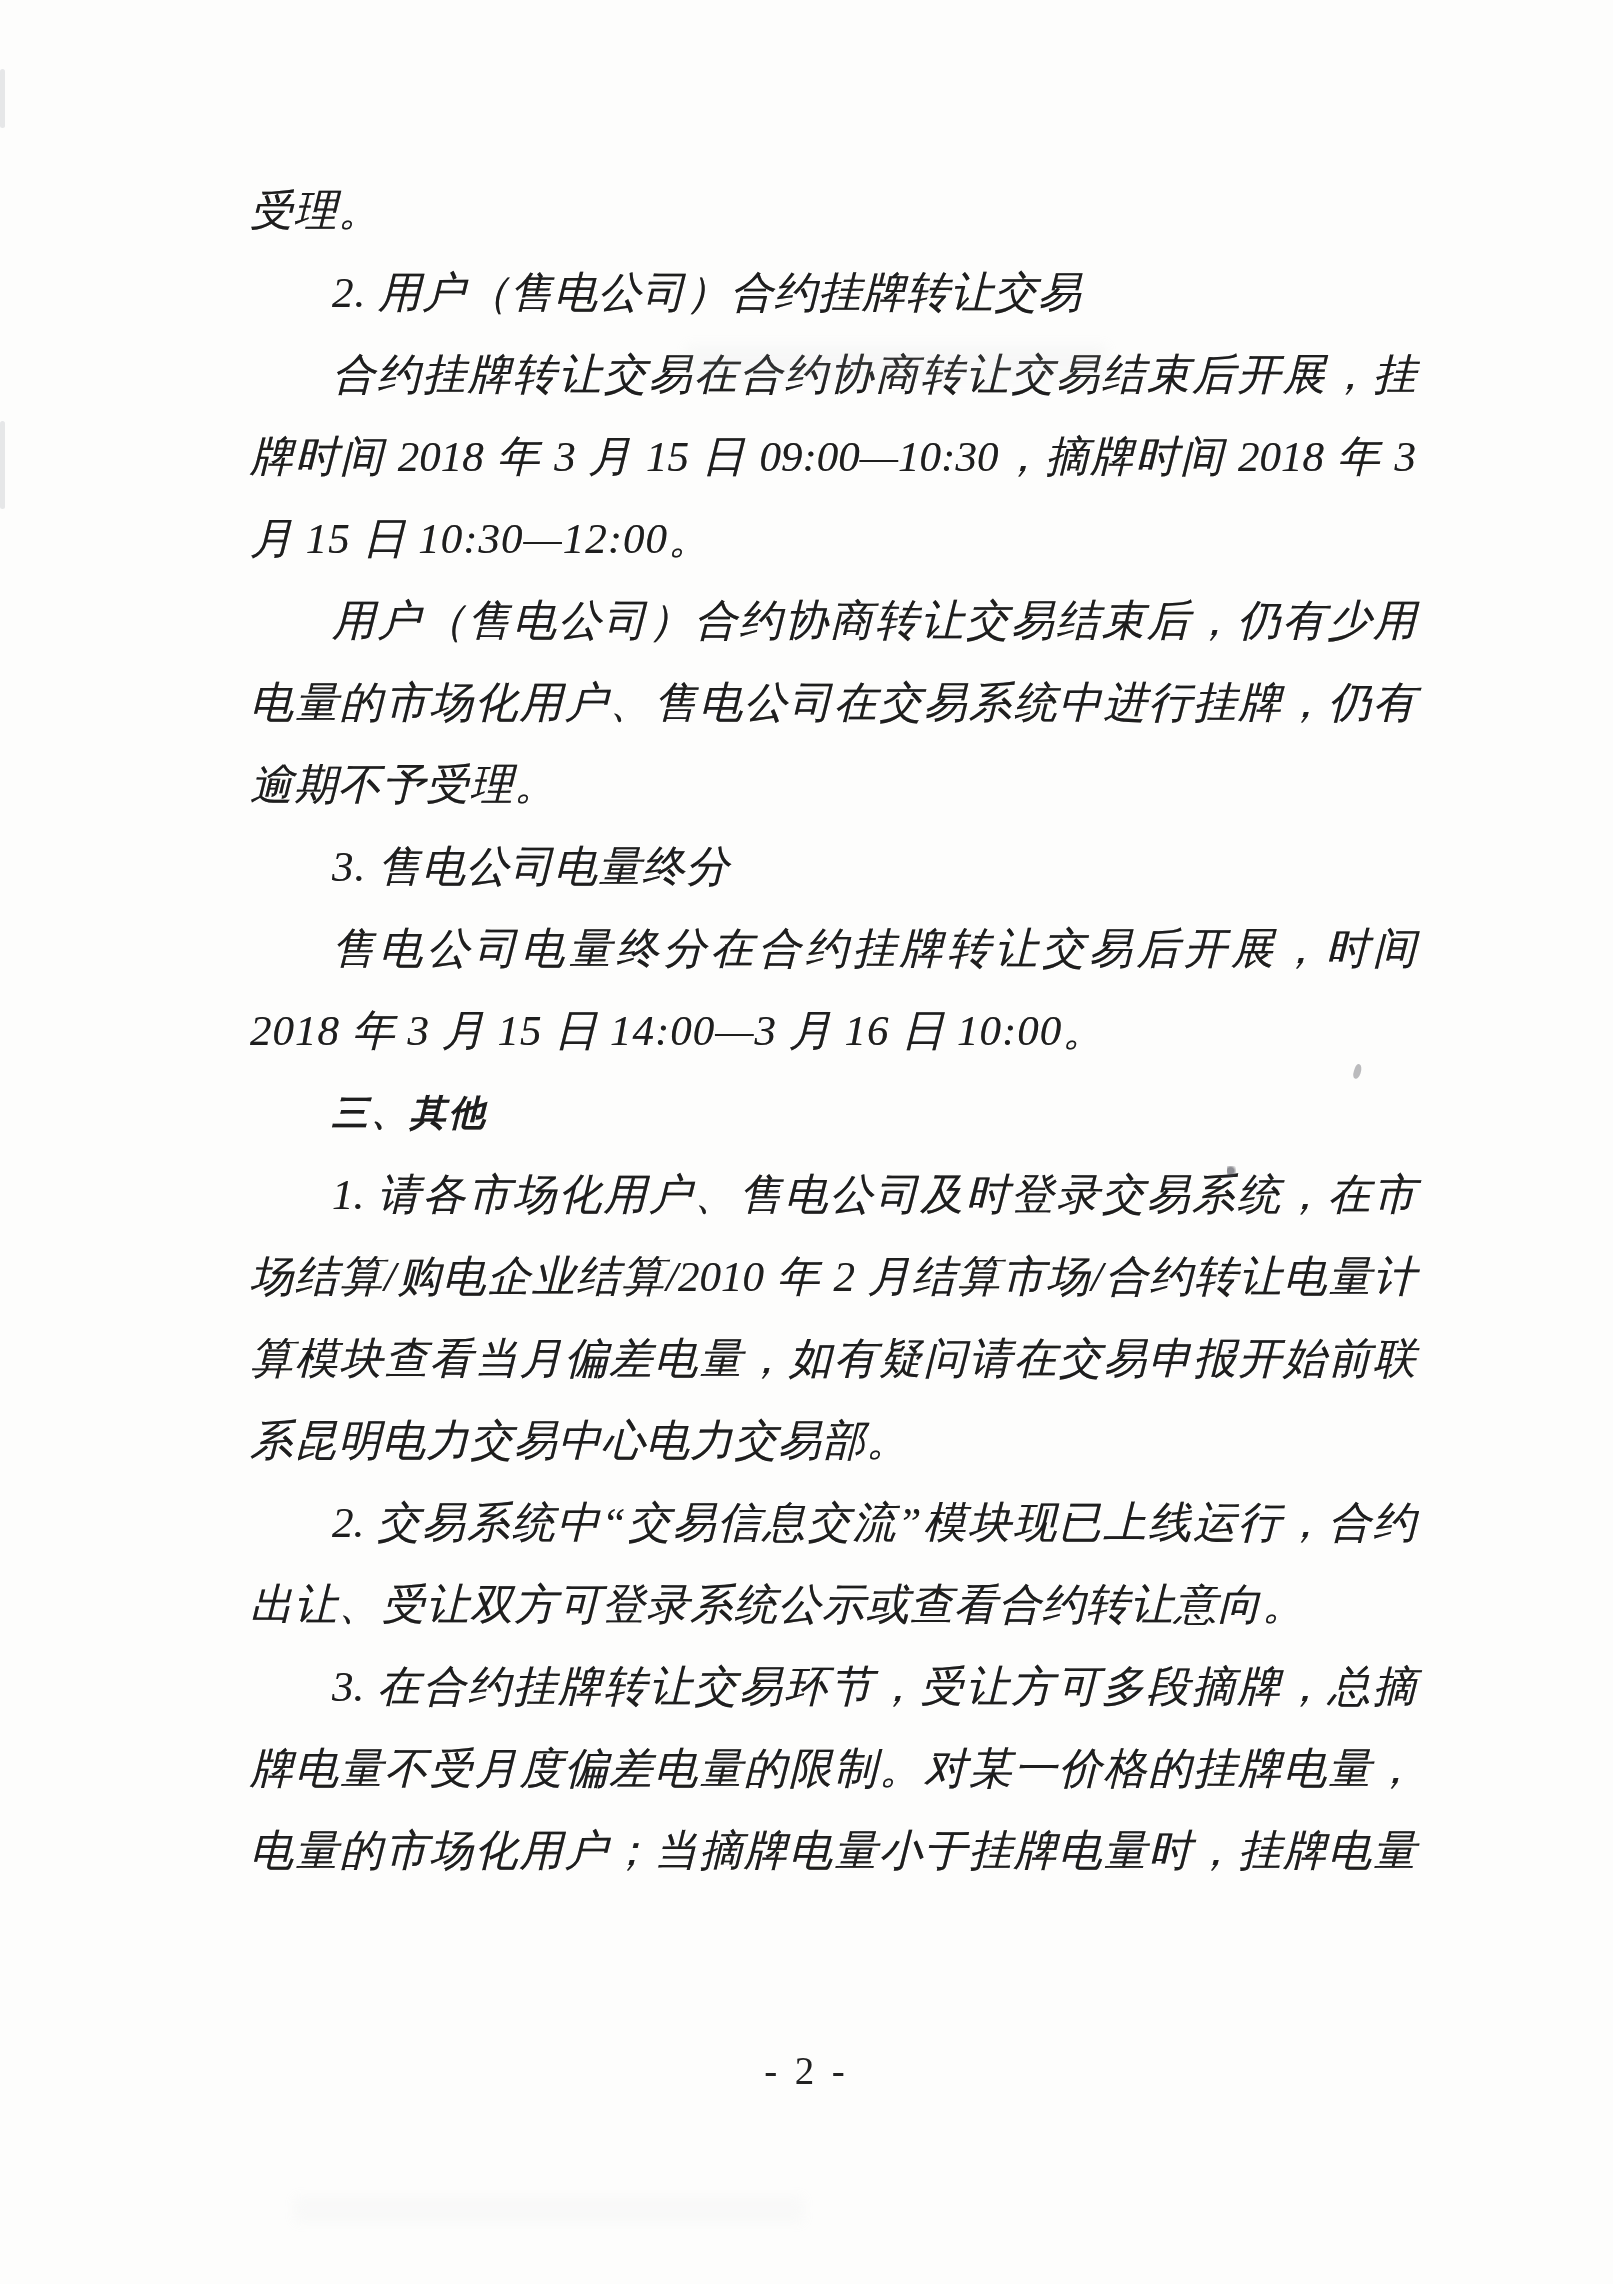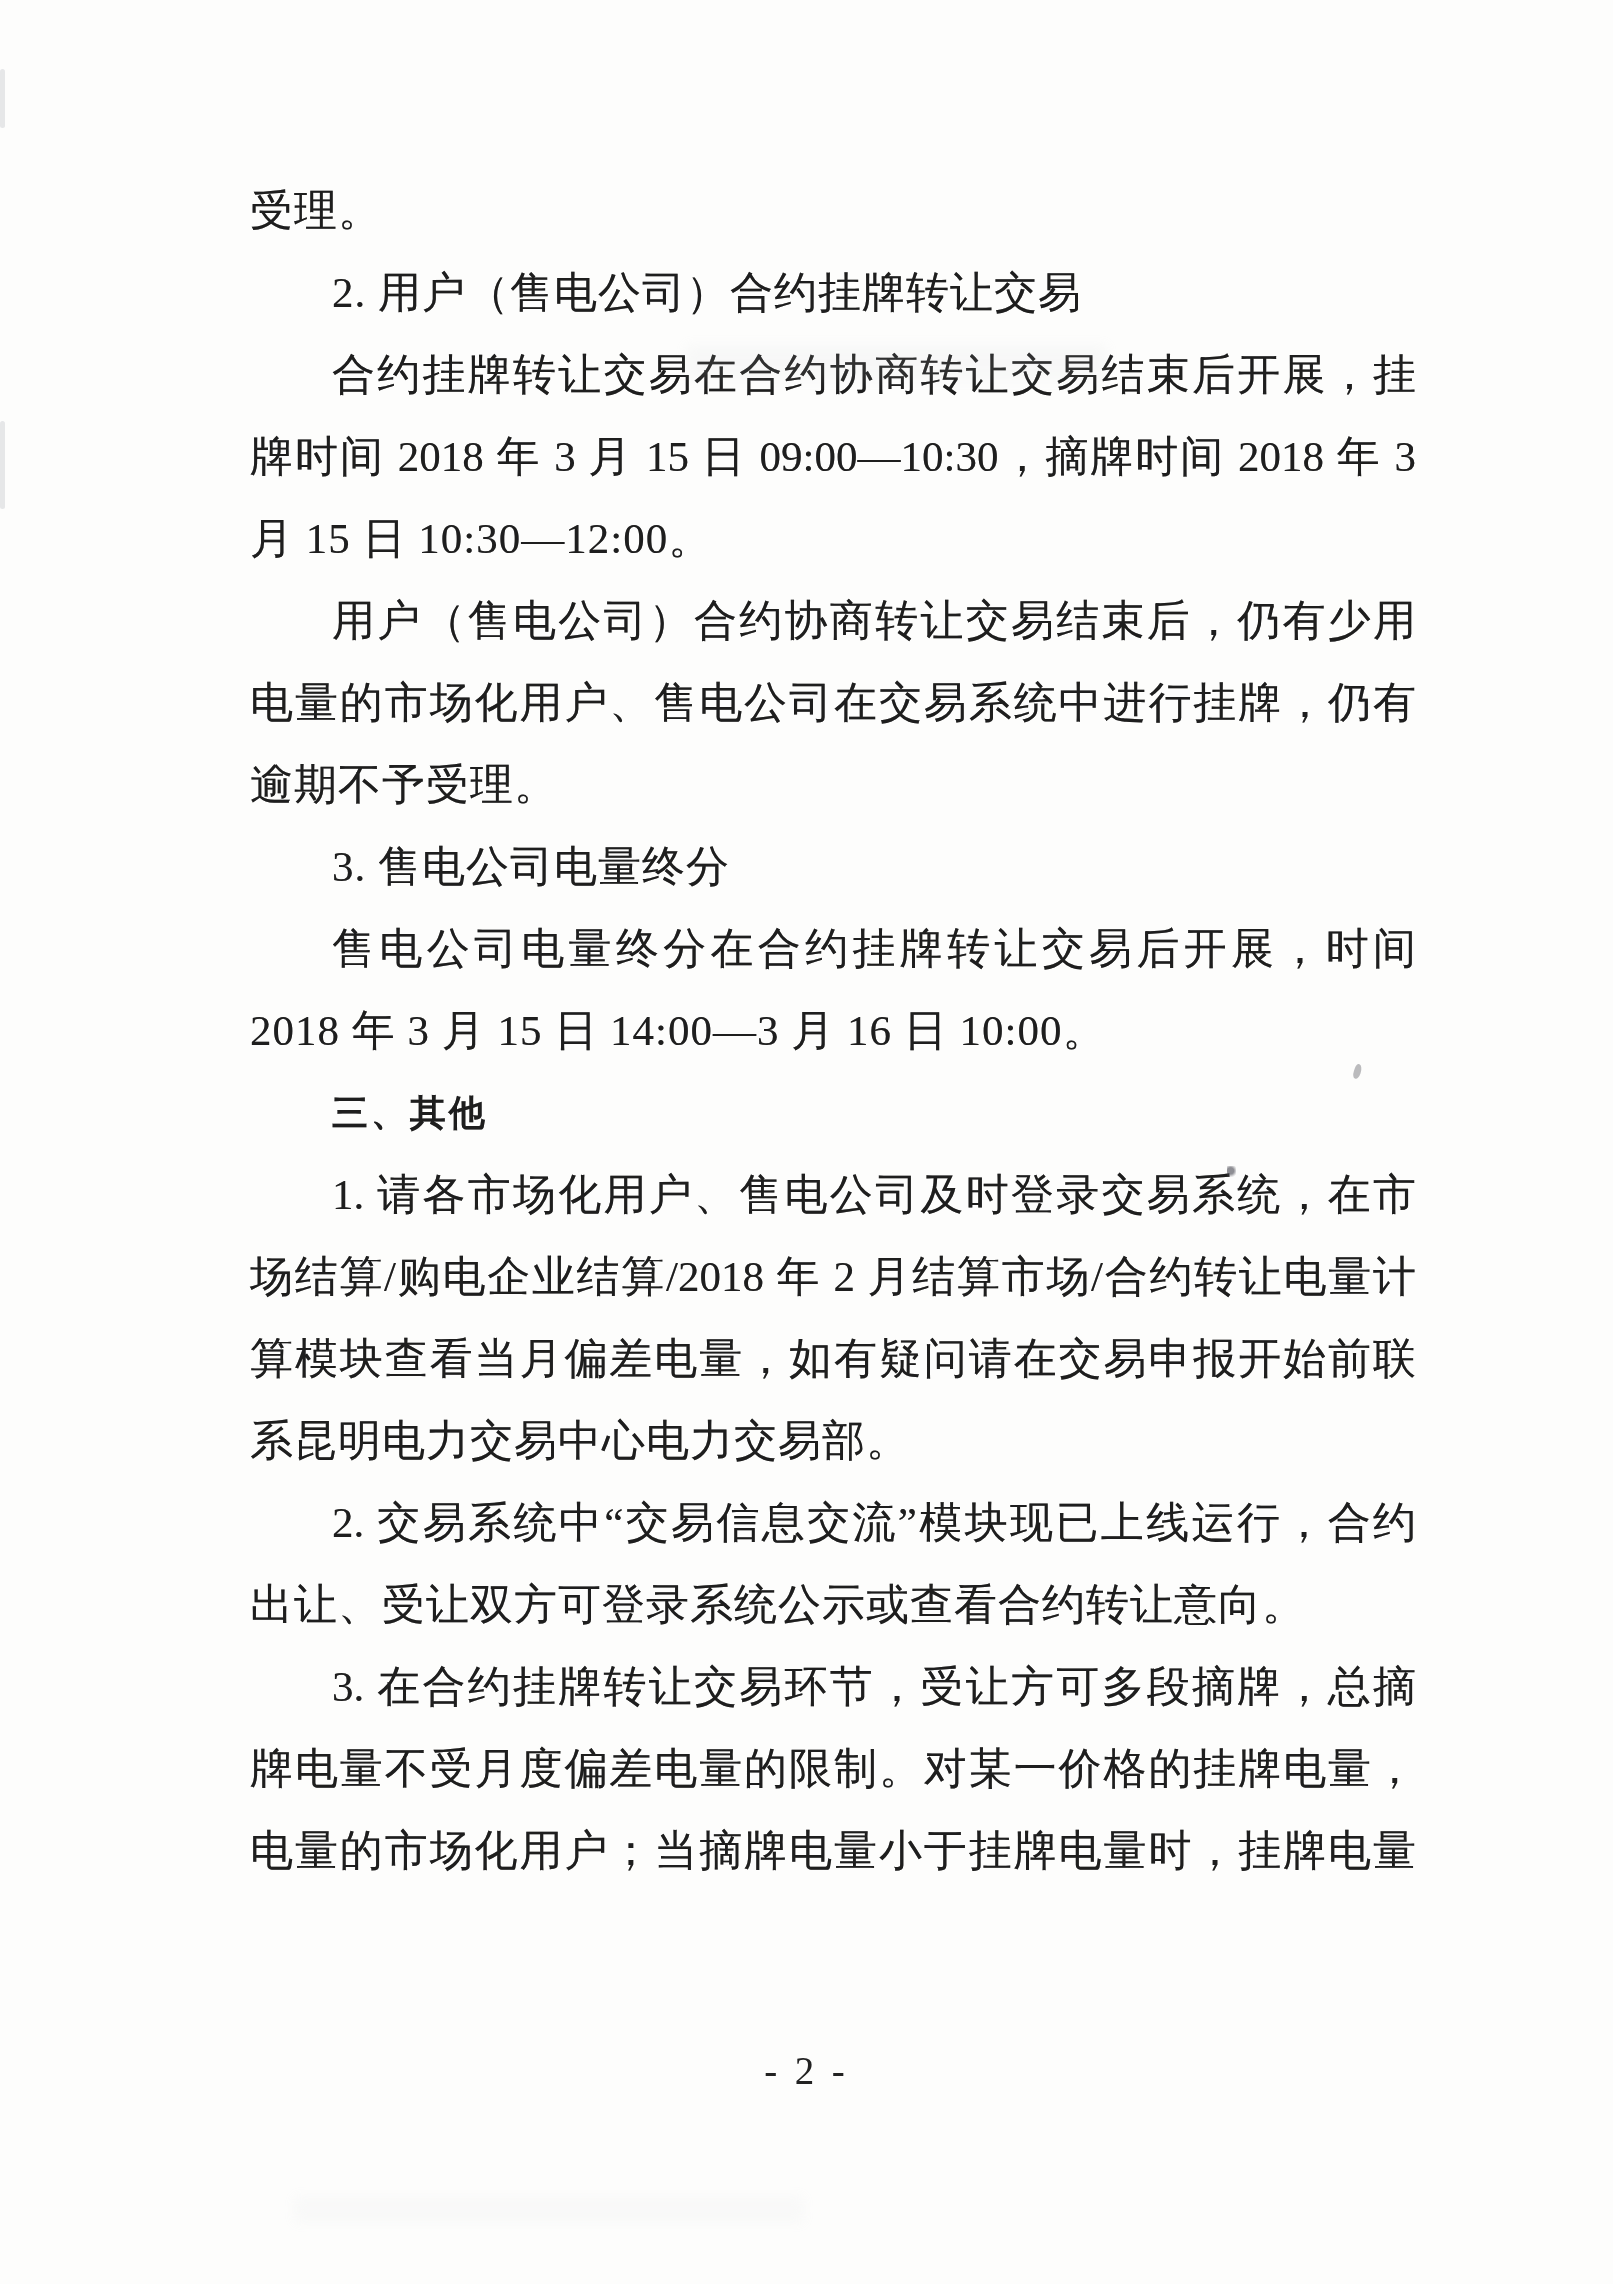--- a/index.html
+++ b/index.html
@@ -24,20 +24,21 @@
     width: 1166px;
   }
   .line {
     height: 82px;
     line-height: 82px;
     font-size: 43px;
     text-align: left;
     letter-spacing: 1px;
     
     text-shadow: 0 0 0.6px rgba(30,30,30,0.55);
+    font-style: italic;
   }
   .line.indent {
     text-indent: 82px;
   }
   .line.justify {
     text-align: justify;
     text-align-last: justify;
     letter-spacing: 0;
   }
   .line.bold {
@@ -103,21 +104,21 @@
       <div class="line justify">牌时间 2018 年 3 月 15 日 09:00—10:30，摘牌时间 2018 年 3</div>
       <div class="line">月 15 日 10:30—12:00。</div>
       <div class="line indent justify">用户（售电公司）合约协商转让交易结束后，仍有少用</div>
       <div class="line justify">电量的市场化用户、售电公司在交易系统中进行挂牌，仍有</div>
       <div class="line">逾期不予受理。</div>
       <div class="line indent">3. 售电公司电量终分</div>
       <div class="line indent justify">售电公司电量终分在合约挂牌转让交易后开展，时间</div>
       <div class="line">2018 年 3 月 15 日 14:00—3 月 16 日 10:00。</div>
       <div class="line indent bold">三、其他</div>
       <div class="line indent justify">1. 请各市场化用户、售电公司及时登录交易系统，在市</div>
-      <div class="line justify">场结算/购电企业结算/2018 年 2 月结算市场/合约转让电量计</div>
+      <div class="line justify">场结算/购电企业结算/2010 年 2 月结算市场/合约转让电量计</div>
       <div class="line justify">算模块查看当月偏差电量，如有疑问请在交易申报开始前联</div>
       <div class="line">系昆明电力交易中心电力交易部。</div>
       <div class="line indent justify">2. 交易系统中“交易信息交流”模块现已上线运行，合约</div>
       <div class="line">出让、受让双方可登录系统公示或查看合约转让意向。</div>
       <div class="line indent justify">3. 在合约挂牌转让交易环节，受让方可多段摘牌，总摘</div>
       <div class="line justify">牌电量不受月度偏差电量的限制。对某一价格的挂牌电量，</div>
       <div class="line justify">电量的市场化用户；当摘牌电量小于挂牌电量时，挂牌电量</div>
     </div>
 
   <div class="page-number">- 2 -</div>

